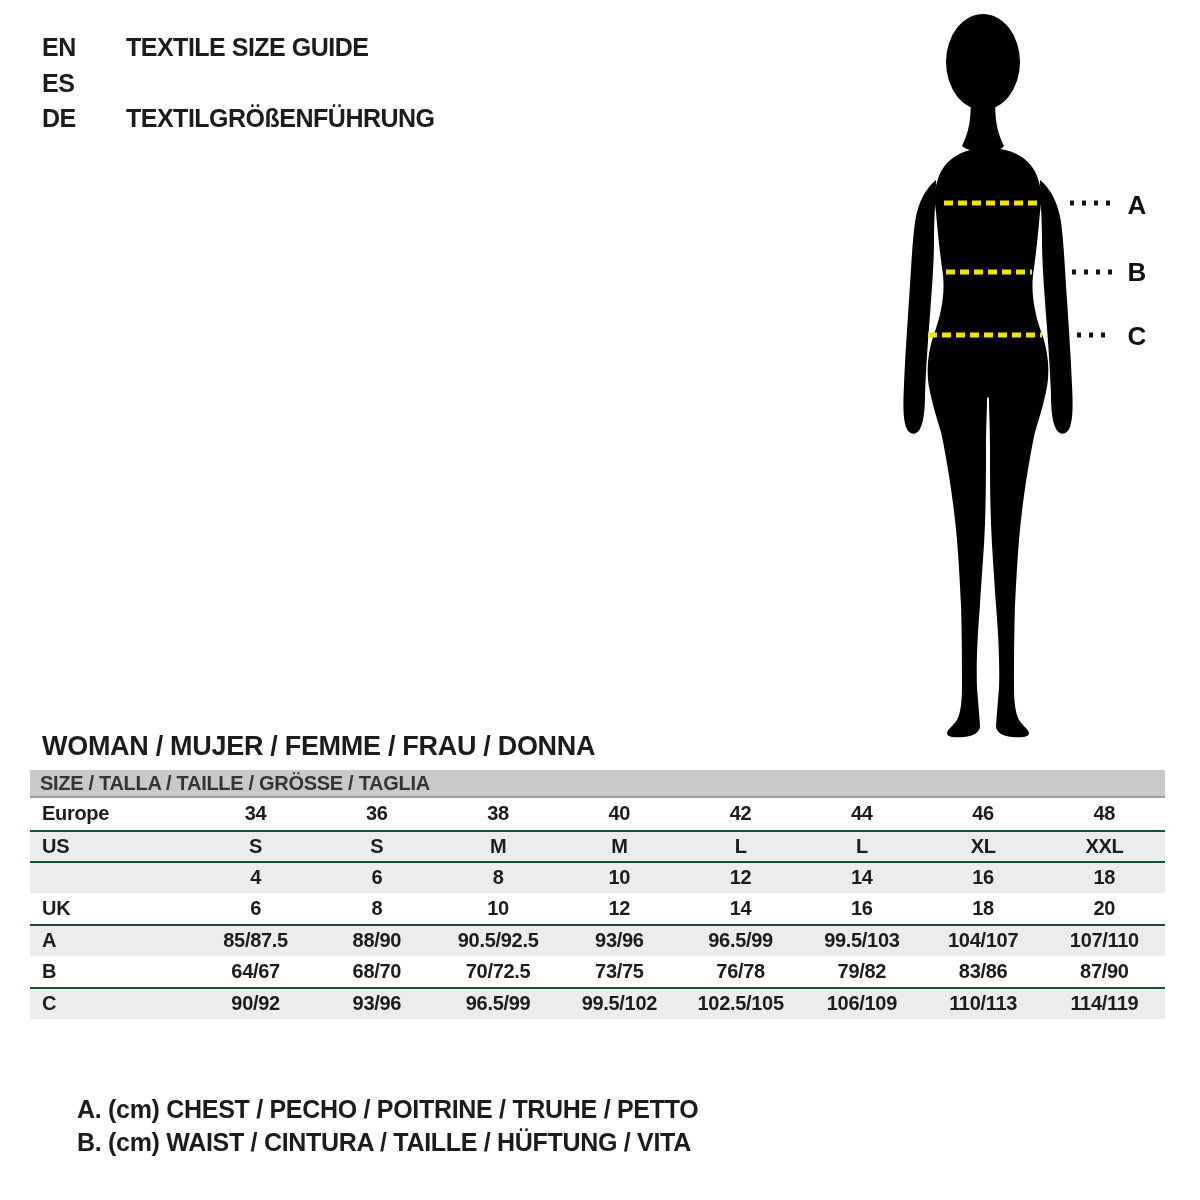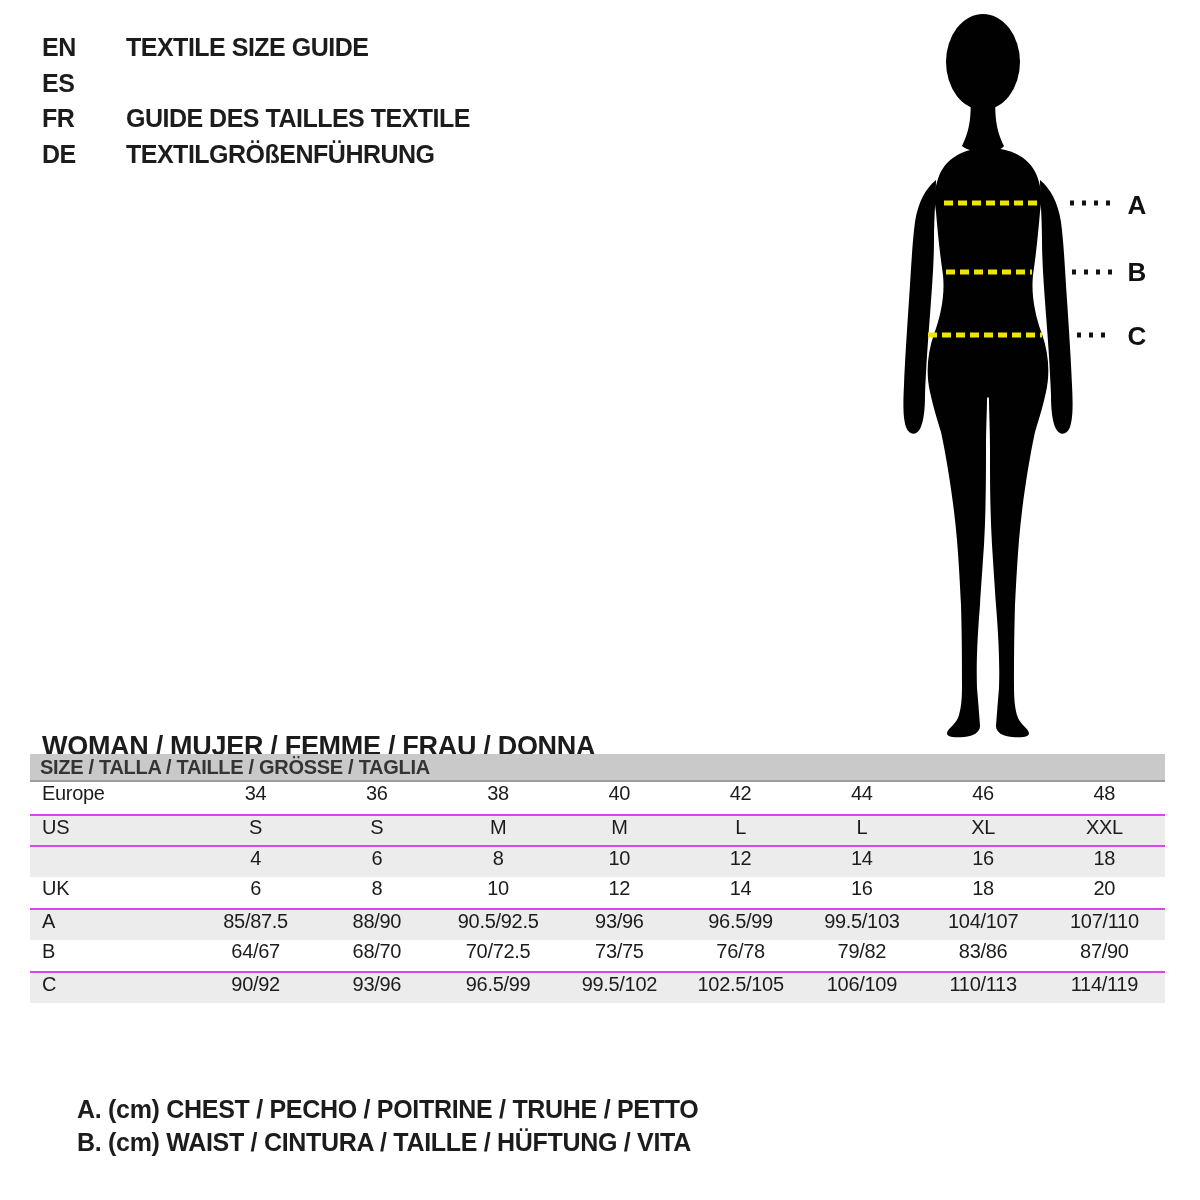--- a/index.html
+++ b/index.html
@@ -52,41 +52,41 @@
 
   
   .section-title{
     position:absolute;left:42px;top:732px;
     font-size:27px;font-weight:700;letter-spacing:-0.3px;
     line-height:28px;white-space:nowrap;
   }
 
   
   .size-table{
-    position:absolute;left:30px;top:754px;width:1135px;
+    position:absolute;left:30px;top:770px;width:1135px;
   }
   .t-header{
     height:28px;
     background:var(--header-bg);
     border-bottom:2px solid #9e9e9e;
     font-size:20px;font-weight:700;letter-spacing:-0.3px;
     color:#343434;
     line-height:26px;
     padding-left:10px;
     white-space:nowrap;
   }
   .t-row{
     display:flex;
     height:31.5px;
-    align-items:flex-start;
-    font-size:20px;font-weight:400;letter-spacing:-0.3px;
+    align-items:center;
+    font-size:20px;font-weight:700;letter-spacing:-0.3px;
   }
   .t-row.shaded{
     background:var(--stripe-bg);
-    border-top:2px solid #d946ef;
+    border-top:2px solid #14532d;
   }
   .t-label{
     flex:0 0 165px;width:165px;
     padding-left:12px;
     text-align:left;
   }
   .t-cell{flex:1;text-align:center;}
 
   
   .footnotes{
@@ -100,24 +100,20 @@
 </head>
 <body>
 
 <div class="lang-block" id="lang-rows">
     <div class="lang-row">
       <span class="lang-code">EN</span>
       <span class="lang-label">TEXTILE SIZE GUIDE</span>
     </div>
     <div class="lang-row">
       <span class="lang-code">ES</span>
-    </div>
-    <div class="lang-row">
-      <span class="lang-code">FR</span>
-      <span class="lang-label">GUIDE DES TAILLES TEXTILE</span>
     </div>
     <div class="lang-row">
       <span class="lang-code">DE</span>
       <span class="lang-label">TEXTILGRÖßENFÜHRUNG</span>
     </div>
   </div>
 
 <div class="figure">
   <svg width="320" height="750" viewBox="0 0 320 750" xmlns="http://www.w3.org/2000/svg">
 

